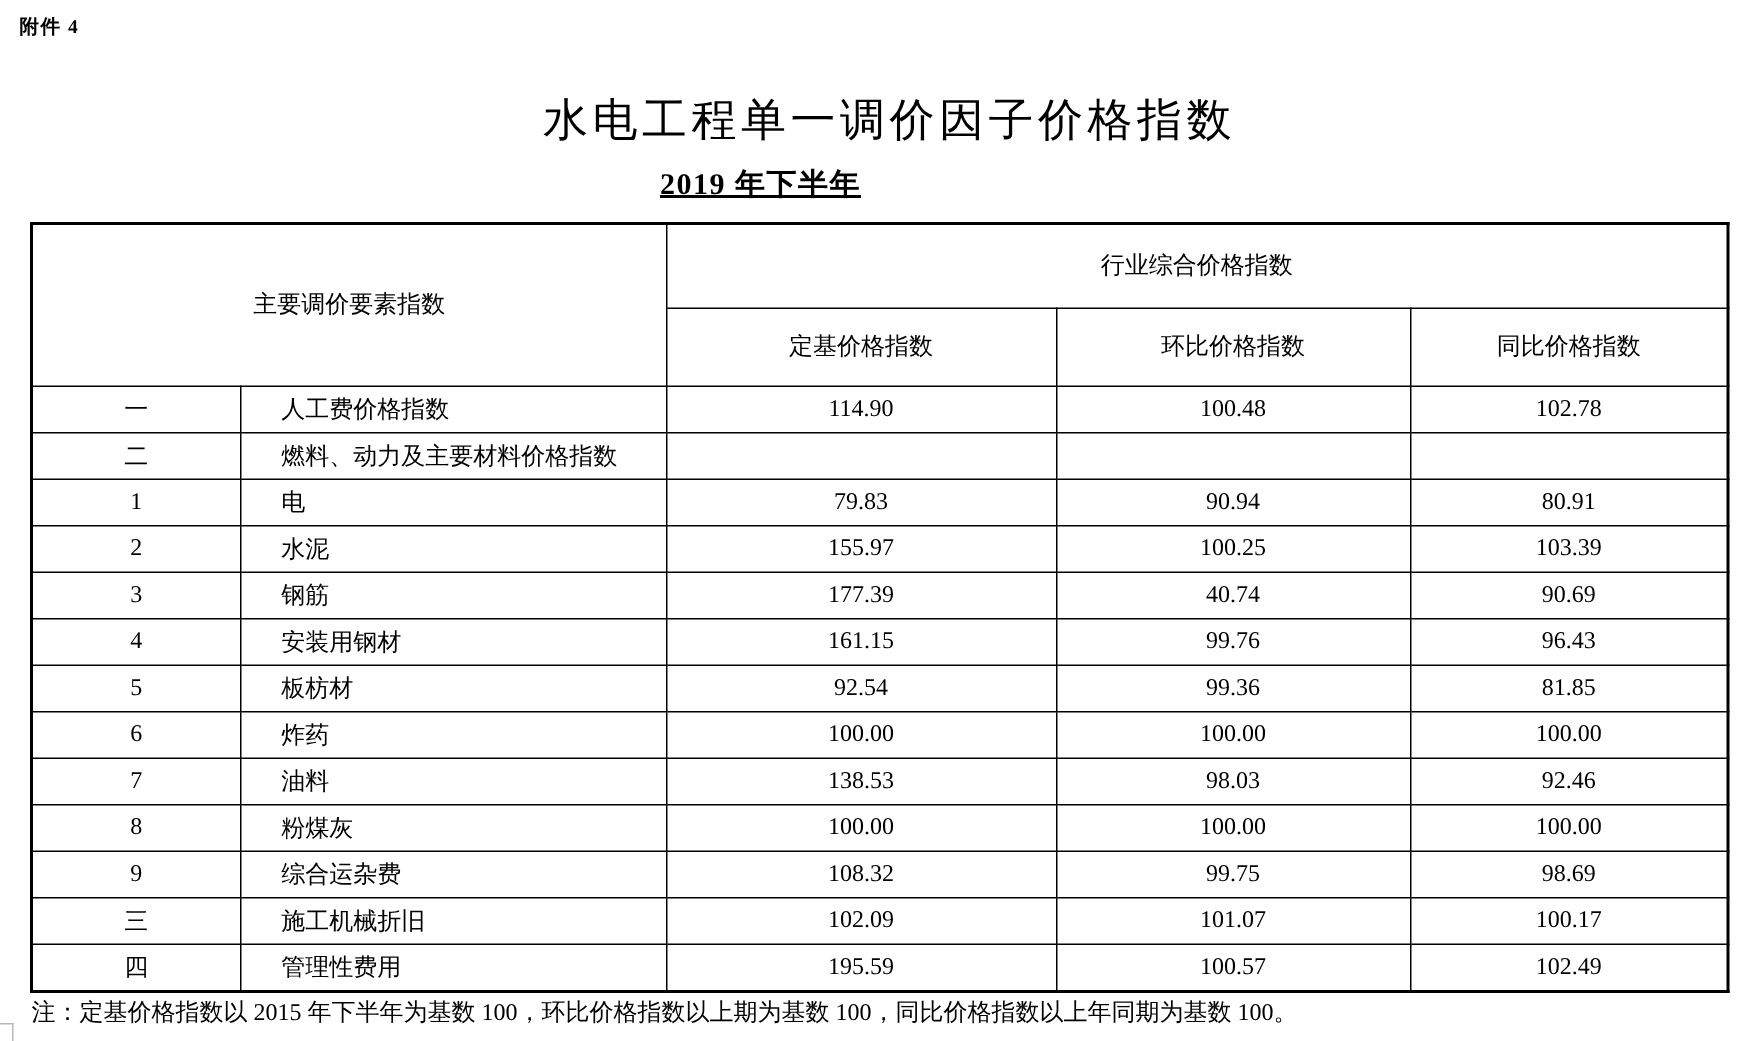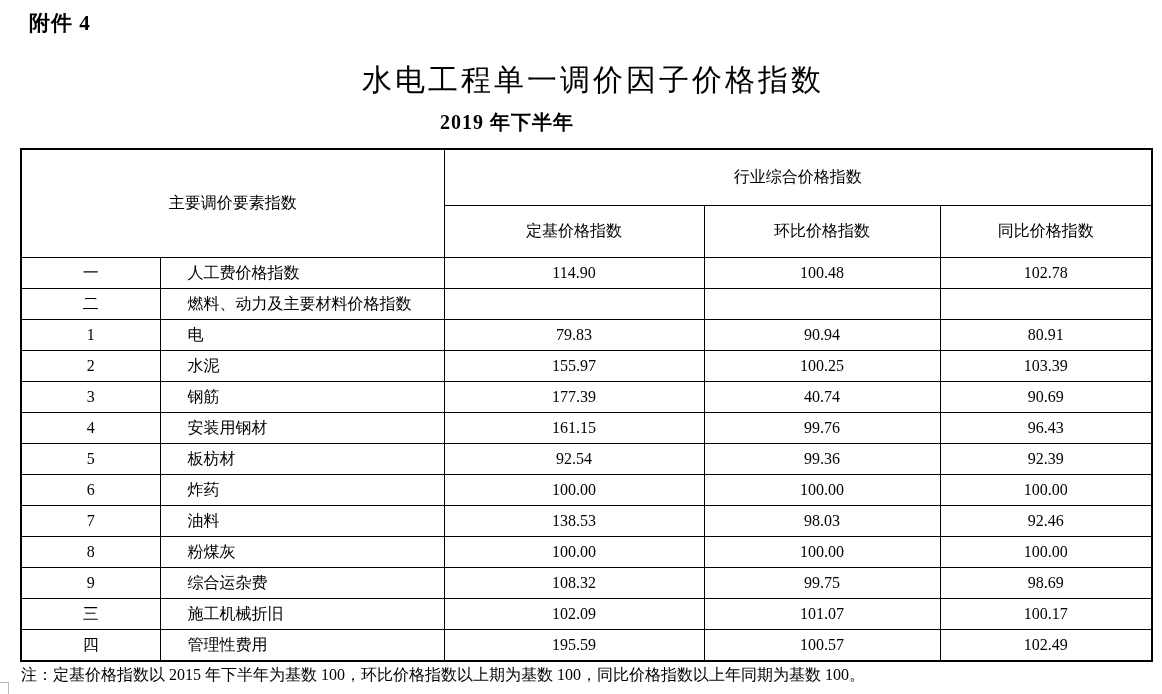--- a/index.html
+++ b/index.html
@@ -11,44 +11,45 @@
     position: relative;
     width: 1162px;
     height: 694px;
     background: #ffffff;
     color: #000000;
     font-family: "Liberation Serif", "DejaVu Serif", serif;
     overflow: hidden;
   }
   .attachment {
     position: absolute;
-    left: 29px;
+    left: 13px;
     top: 9px;
     font-family: Liberation Serif, serif;
     font-weight: bold;
-    font-size: 21px;
+    font-size: 13px;
     letter-spacing: 1px;
   }
   .title {
     position: absolute;
     left: 0;
     top: 48px;
     width: 1162px;
     margin: 12px;
     text-align: center;
     font-size: 30px;
     font-weight: normal;
     letter-spacing: 3px;
   }
   .subtitle {
     position: absolute;
     left: 440px;
     top: 109px;
     font-size: 20px;
     font-weight: bold;
+    text-decoration: underline;
     letter-spacing: 1px;
   }
   table.price-table {
     position: absolute;
     left: 20px;
     top: 148px;
     width: 1131px;
     border-collapse: collapse;
     table-layout: fixed;
     border: 2px solid #000000;
@@ -158,21 +159,21 @@
           <td class="c-name">安装用钢材</td>
           <td class="c-val">161.15</td>
           <td class="c-val">99.76</td>
           <td class="c-val">96.43</td>
         </tr>
         <tr>
           <td class="c-num">5</td>
           <td class="c-name">板枋材</td>
           <td class="c-val">92.54</td>
           <td class="c-val">99.36</td>
-          <td class="c-val">92.39</td>
+          <td class="c-val">81.85</td>
         </tr>
         <tr>
           <td class="c-num">6</td>
           <td class="c-name">炸药</td>
           <td class="c-val">100.00</td>
           <td class="c-val">100.00</td>
           <td class="c-val">100.00</td>
         </tr>
         <tr>
           <td class="c-num">7</td>

